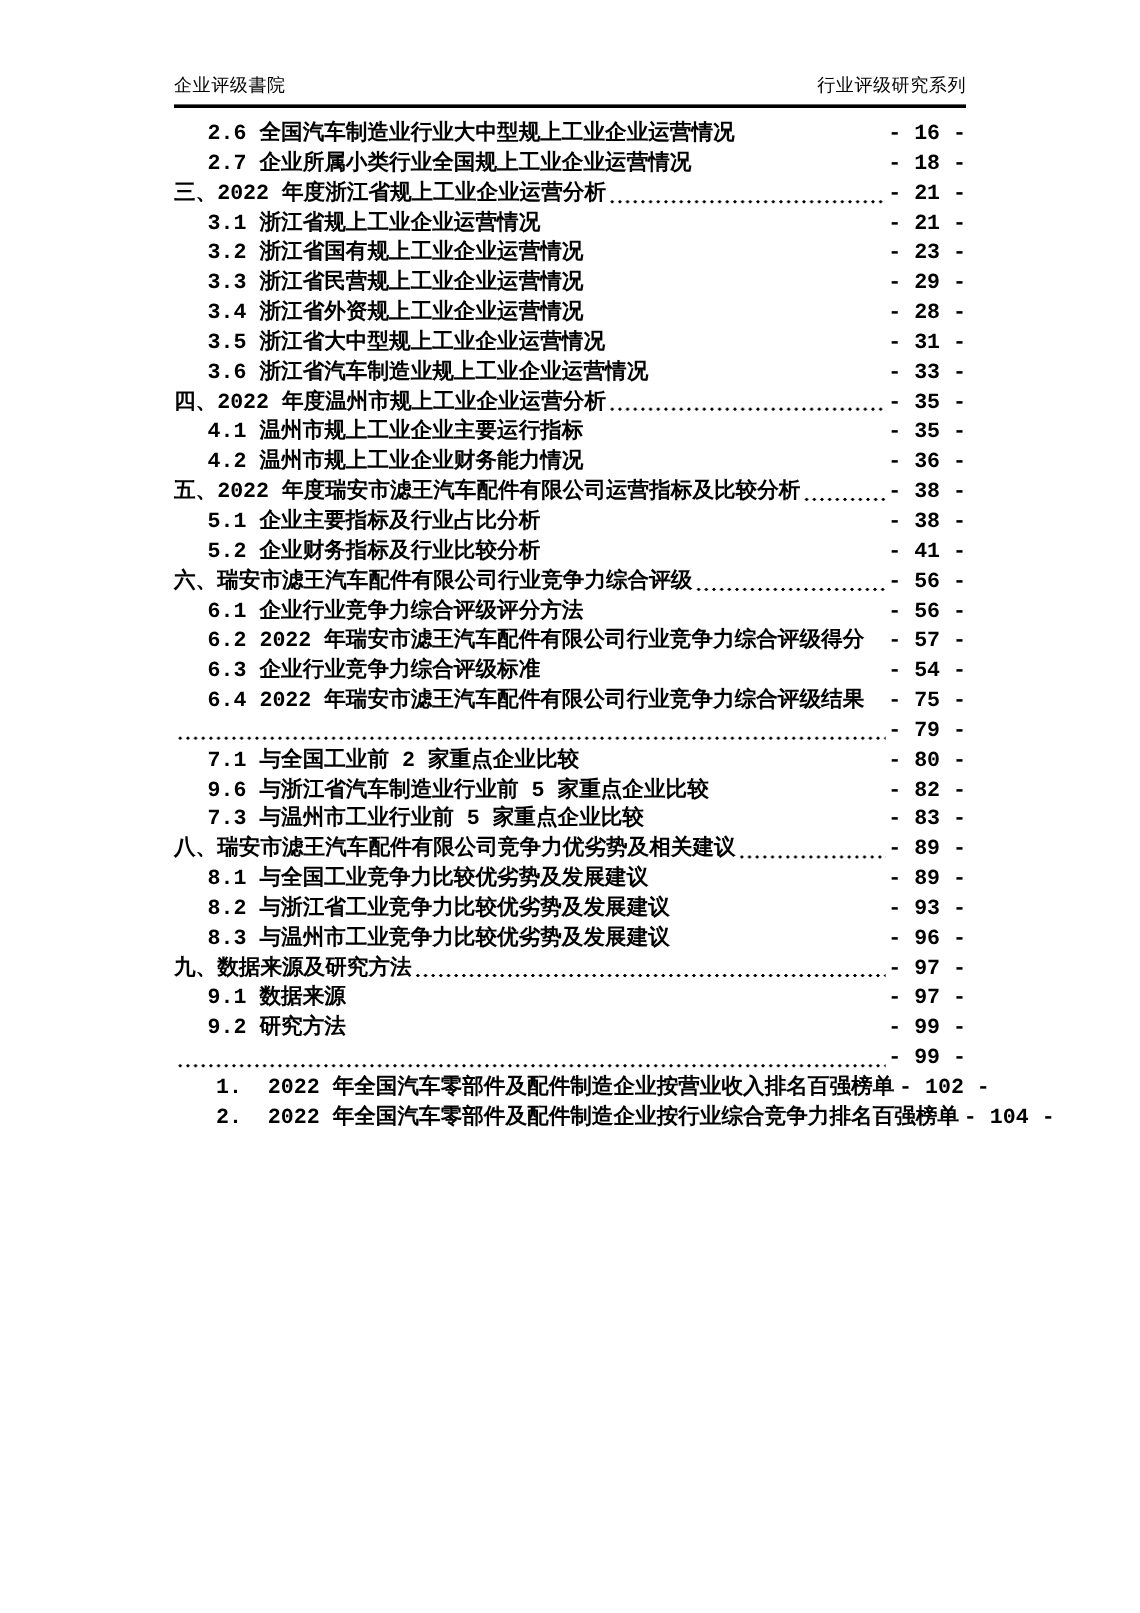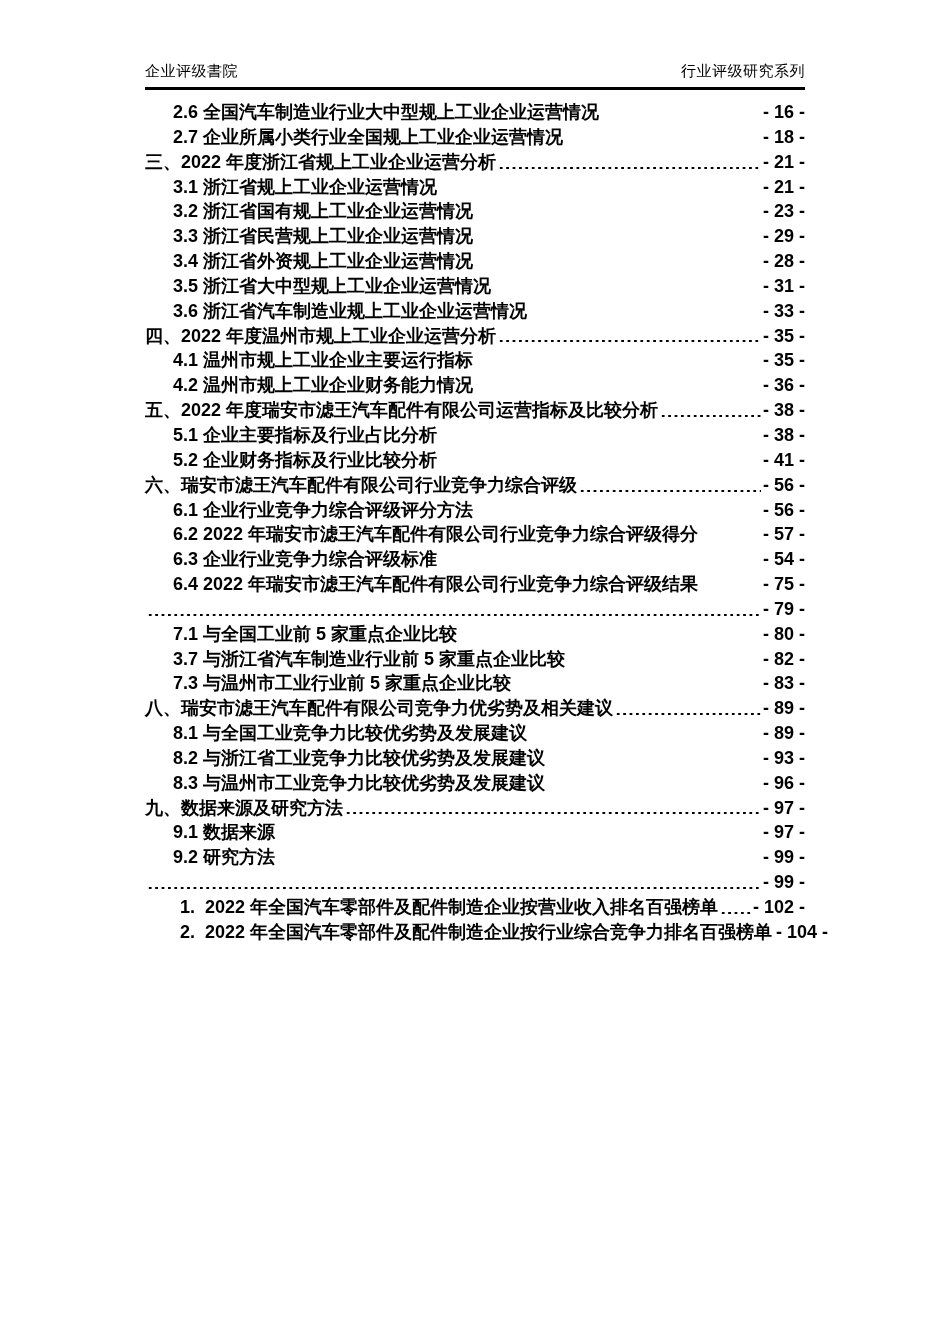--- a/index.html
+++ b/index.html
@@ -6,21 +6,21 @@
     margin: 0;
     padding: 0;
     background: #ffffff;
   }
   .page {
     position: relative;
     width: 950px;
     height: 1055px;
     background: #ffffff;
     color: #000000;
-    font-family: Liberation Sans, sans-serif;
+    font-family: Liberation Mono, monospace;
     overflow: hidden;
   }
   .header {
     position: absolute;
     left: 145px;
     right: 145px;
     top: 62px;
     display: flex;
     justify-content: space-between;
     font-size: 15px;
@@ -185,26 +185,26 @@
       <div class="toc-row level-2">
         <span class="toc-title">6.4 2022 年瑞安市滤王汽车配件有限公司行业竞争力综合评级结果</span>
         <span class="toc-dots"></span>
         <span class="toc-page">- 75 -</span>
       </div>
       <div class="toc-row level-1">
         <span class="toc-dots"></span>
         <span class="toc-page">- 79 -</span>
       </div>
       <div class="toc-row level-2">
-        <span class="toc-title">7.1 与全国工业前 5 家重点企业比较</span>
+        <span class="toc-title">7.1 与全国工业前 2 家重点企业比较</span>
         <span class="toc-dots"></span>
         <span class="toc-page">- 80 -</span>
       </div>
       <div class="toc-row level-2">
-        <span class="toc-title">3.7 与浙江省汽车制造业行业前 5 家重点企业比较</span>
+        <span class="toc-title">9.6 与浙江省汽车制造业行业前 5 家重点企业比较</span>
         <span class="toc-dots"></span>
         <span class="toc-page">- 82 -</span>
       </div>
       <div class="toc-row level-2">
         <span class="toc-title">7.3 与温州市工业行业前 5 家重点企业比较</span>
         <span class="toc-dots"></span>
         <span class="toc-page">- 83 -</span>
       </div>
       <div class="toc-row level-1">
         <span class="toc-title">八、瑞安市滤王汽车配件有限公司竞争力优劣势及相关建议</span>

